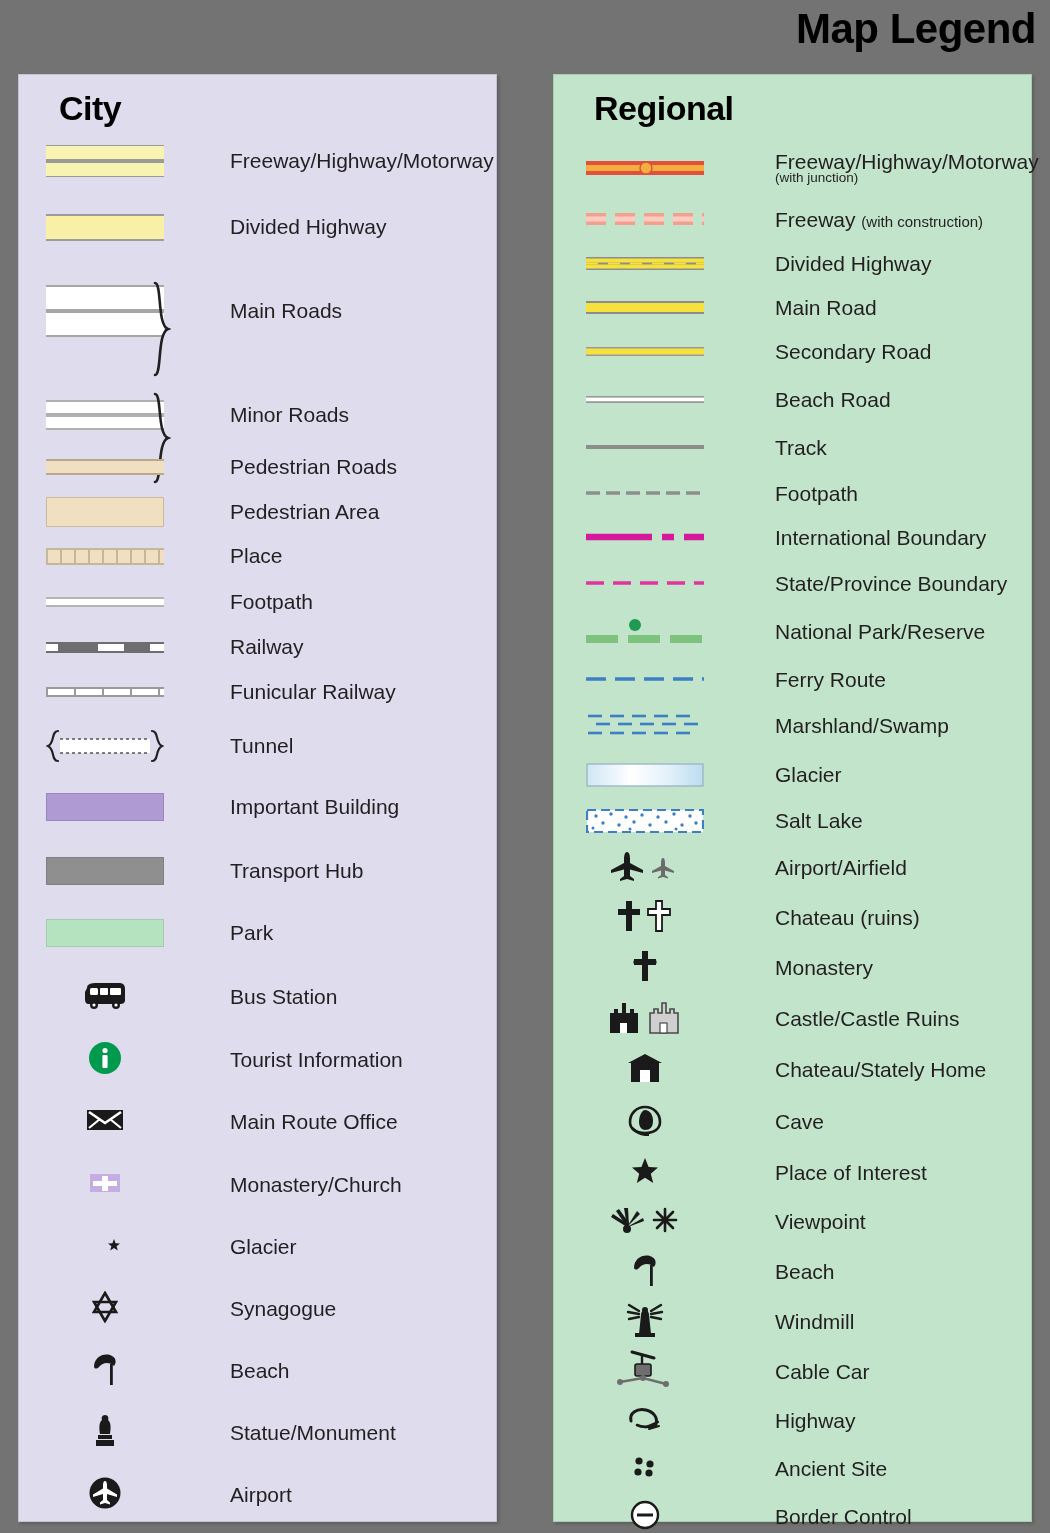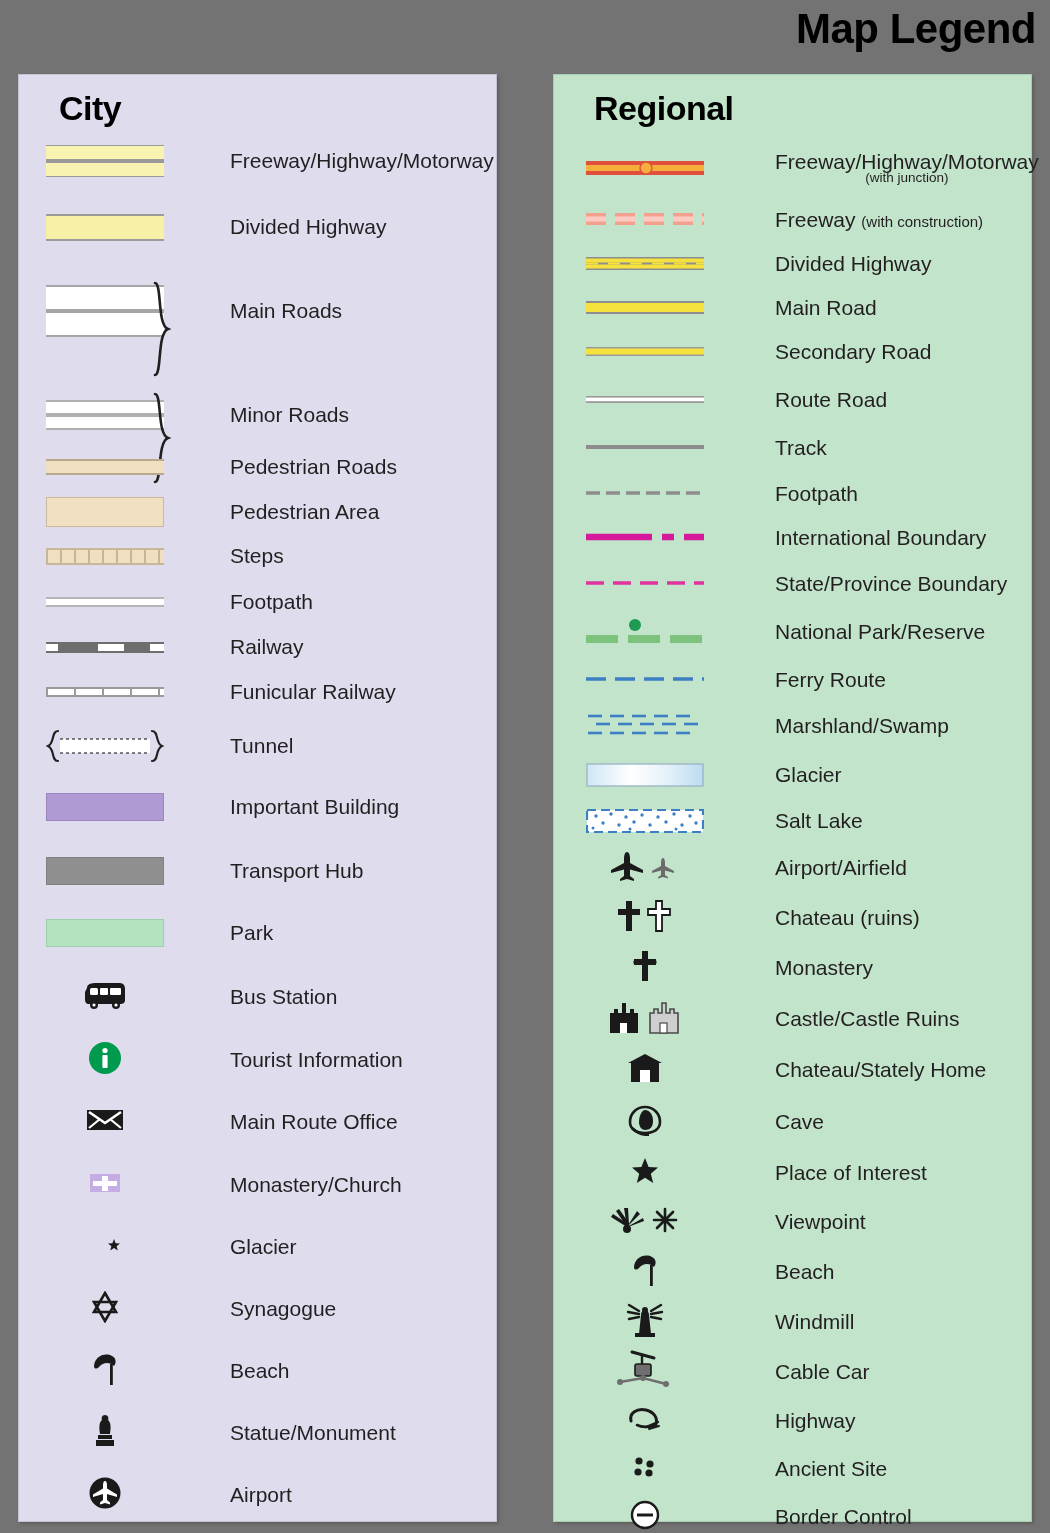--- a/index.html
+++ b/index.html
@@ -73,21 +73,21 @@
     position: relative;
   }
   .regional .swatch-cell { width: 165px; flex: 0 0 165px; }
   .label {
     font-size: 21px;
     color: #231f20;
     line-height: 1.05;
     white-space: nowrap;
   }
   .label .sub { font-size: 15px; }
-  .label .sub-block { display: block; font-size: 13.5px; margin-top: -2px; text-align: center; }
+  .label .sub-block { display: block; font-size: 13.5px; margin-top: -2px; }
 
   
   .sw { position: relative; }
 
   .sw-freeway-city {
     width: 118px; height: 32px;
     background: #9a9a9a;
     padding: 1px 0;
     display: flex; flex-direction: column; justify-content: space-between;
   }
@@ -242,21 +242,21 @@
         <div class="swatch-cell">
           <div class="sw sw-pedarea"></div>
         </div>
         <div class="label">Pedestrian Area</div>
       </div>
 
       <div class="row" style="top:464px;height:34px">
         <div class="swatch-cell">
           <div class="sw sw-steps"></div>
         </div>
-        <div class="label">Steps</div>
+        <div class="label">Place</div>
       </div>
 
       <div class="row" style="top:510px;height:34px">
         <div class="swatch-cell">
           <div class="sw sw-footpath-city"></div>
         </div>
         <div class="label">Footpath</div>
       </div>
 
       <div class="row" style="top:555px;height:34px">
@@ -508,21 +508,21 @@
 
       <div class="row" style="top:308px;height:34px">
         <div class="swatch-cell">
           <span class="r-line">
             <svg width="118" height="20" viewBox="0 0 118 20">
               <rect x="0" y="7" width="118" height="7" fill="#9a9a9a"></rect>
               <rect x="0" y="8.6" width="118" height="3.6" fill="#ffffff"></rect>
             </svg>
           </span>
         </div>
-        <div class="label">Route Road</div>
+        <div class="label">Beach Road</div>
       </div>
 
       <div class="row" style="top:356px;height:34px">
         <div class="swatch-cell">
           <span class="r-line">
             <svg width="118" height="20" viewBox="0 0 118 20">
               <line x1="0" y1="10" x2="118" y2="10" stroke="#8d8d8d" stroke-width="4"></line>
             </svg>
           </span>
         </div>

